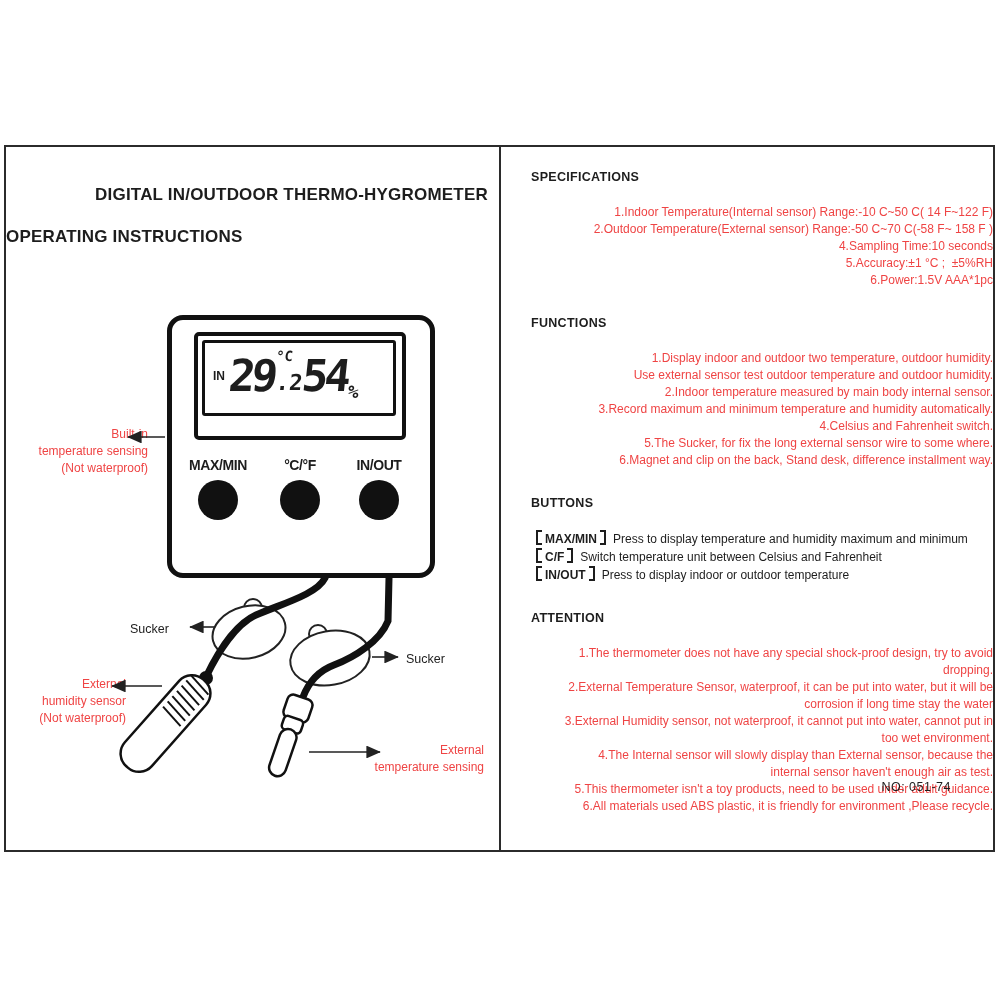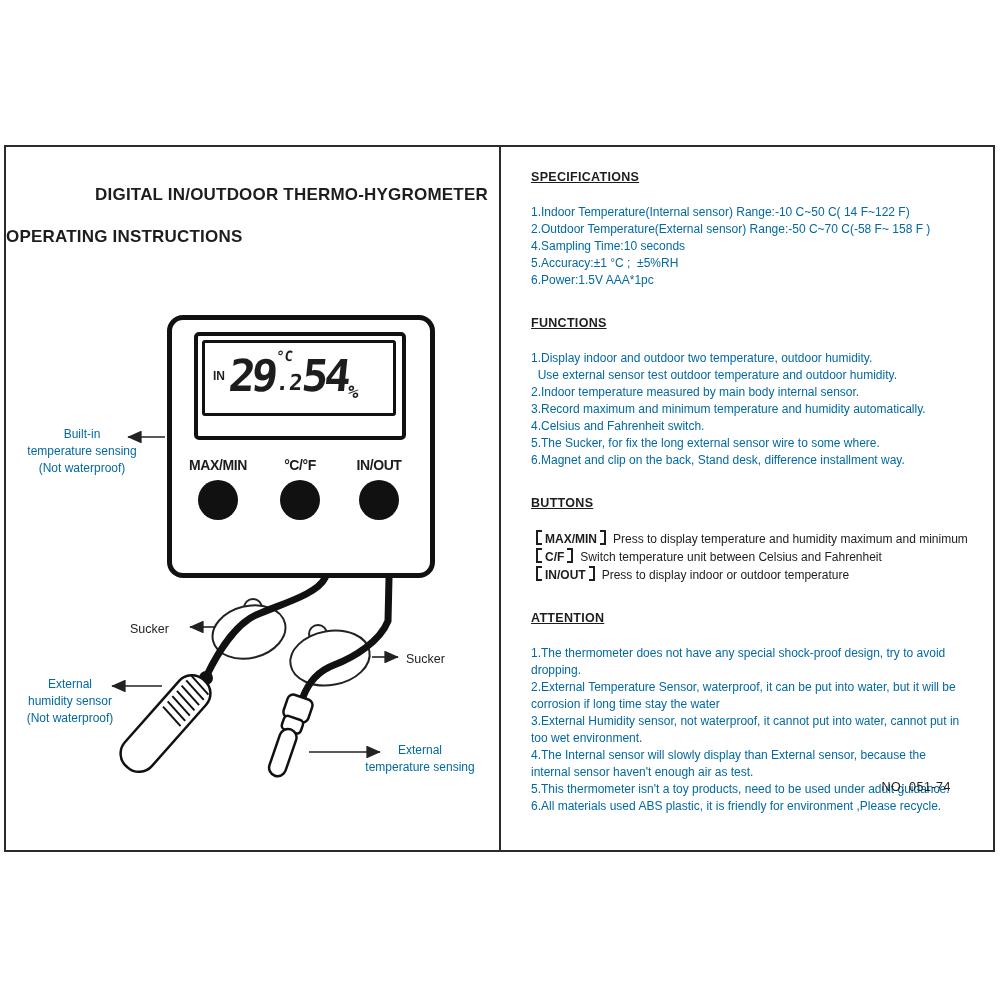--- a/index.html
+++ b/index.html
@@ -41,22 +41,22 @@
   .co-builtin{left:10px;top:279px;width:132px;}
   .co-sucker-l{left:124px;top:472px;width:54px;text-align:left;}
   .co-humidity{left:8px;top:529px;width:112px;}
   .co-sucker-r{left:400px;top:502px;width:60px;text-align:left;}
   .co-exttemp{left:350px;top:595px;width:128px;}
 
   .diagram{position:absolute;left:0;top:0;z-index:1;}
 
   
   .sec{margin:0 0 27px 0;}
-  .sec h3{font-size:12.5px;font-weight:bold;margin:0 0 20px 0;letter-spacing:.3px;text-decoration:underline;}
-  .line{font-size:12px;line-height:17px;white-space:pre;color:#0369a1;}
+  .sec h3{font-size:12.5px;font-weight:bold;margin:0 0 20px 0;letter-spacing:.3px;}
+  .line{font-size:12px;line-height:17px;white-space:pre;color:#ef4444;text-align:right;}
   .btn-row{font-size:12px;line-height:18px;white-space:nowrap;padding-left:5px;}
   .btn-row b{font-weight:bold;}
   .btn-row .desc{margin-left:7px;}
   .lbr,.rbr{display:inline-block;width:4px;height:11px;border:2px solid #1d1d1d;
             vertical-align:-2px;}
   .lbr{border-right:none;margin-right:3px;}
   .rbr{border-left:none;margin-left:3px;}
   .model{position:absolute;right:42px;top:633px;font-size:12.5px;letter-spacing:.5px;}
 </style>
 </head>

